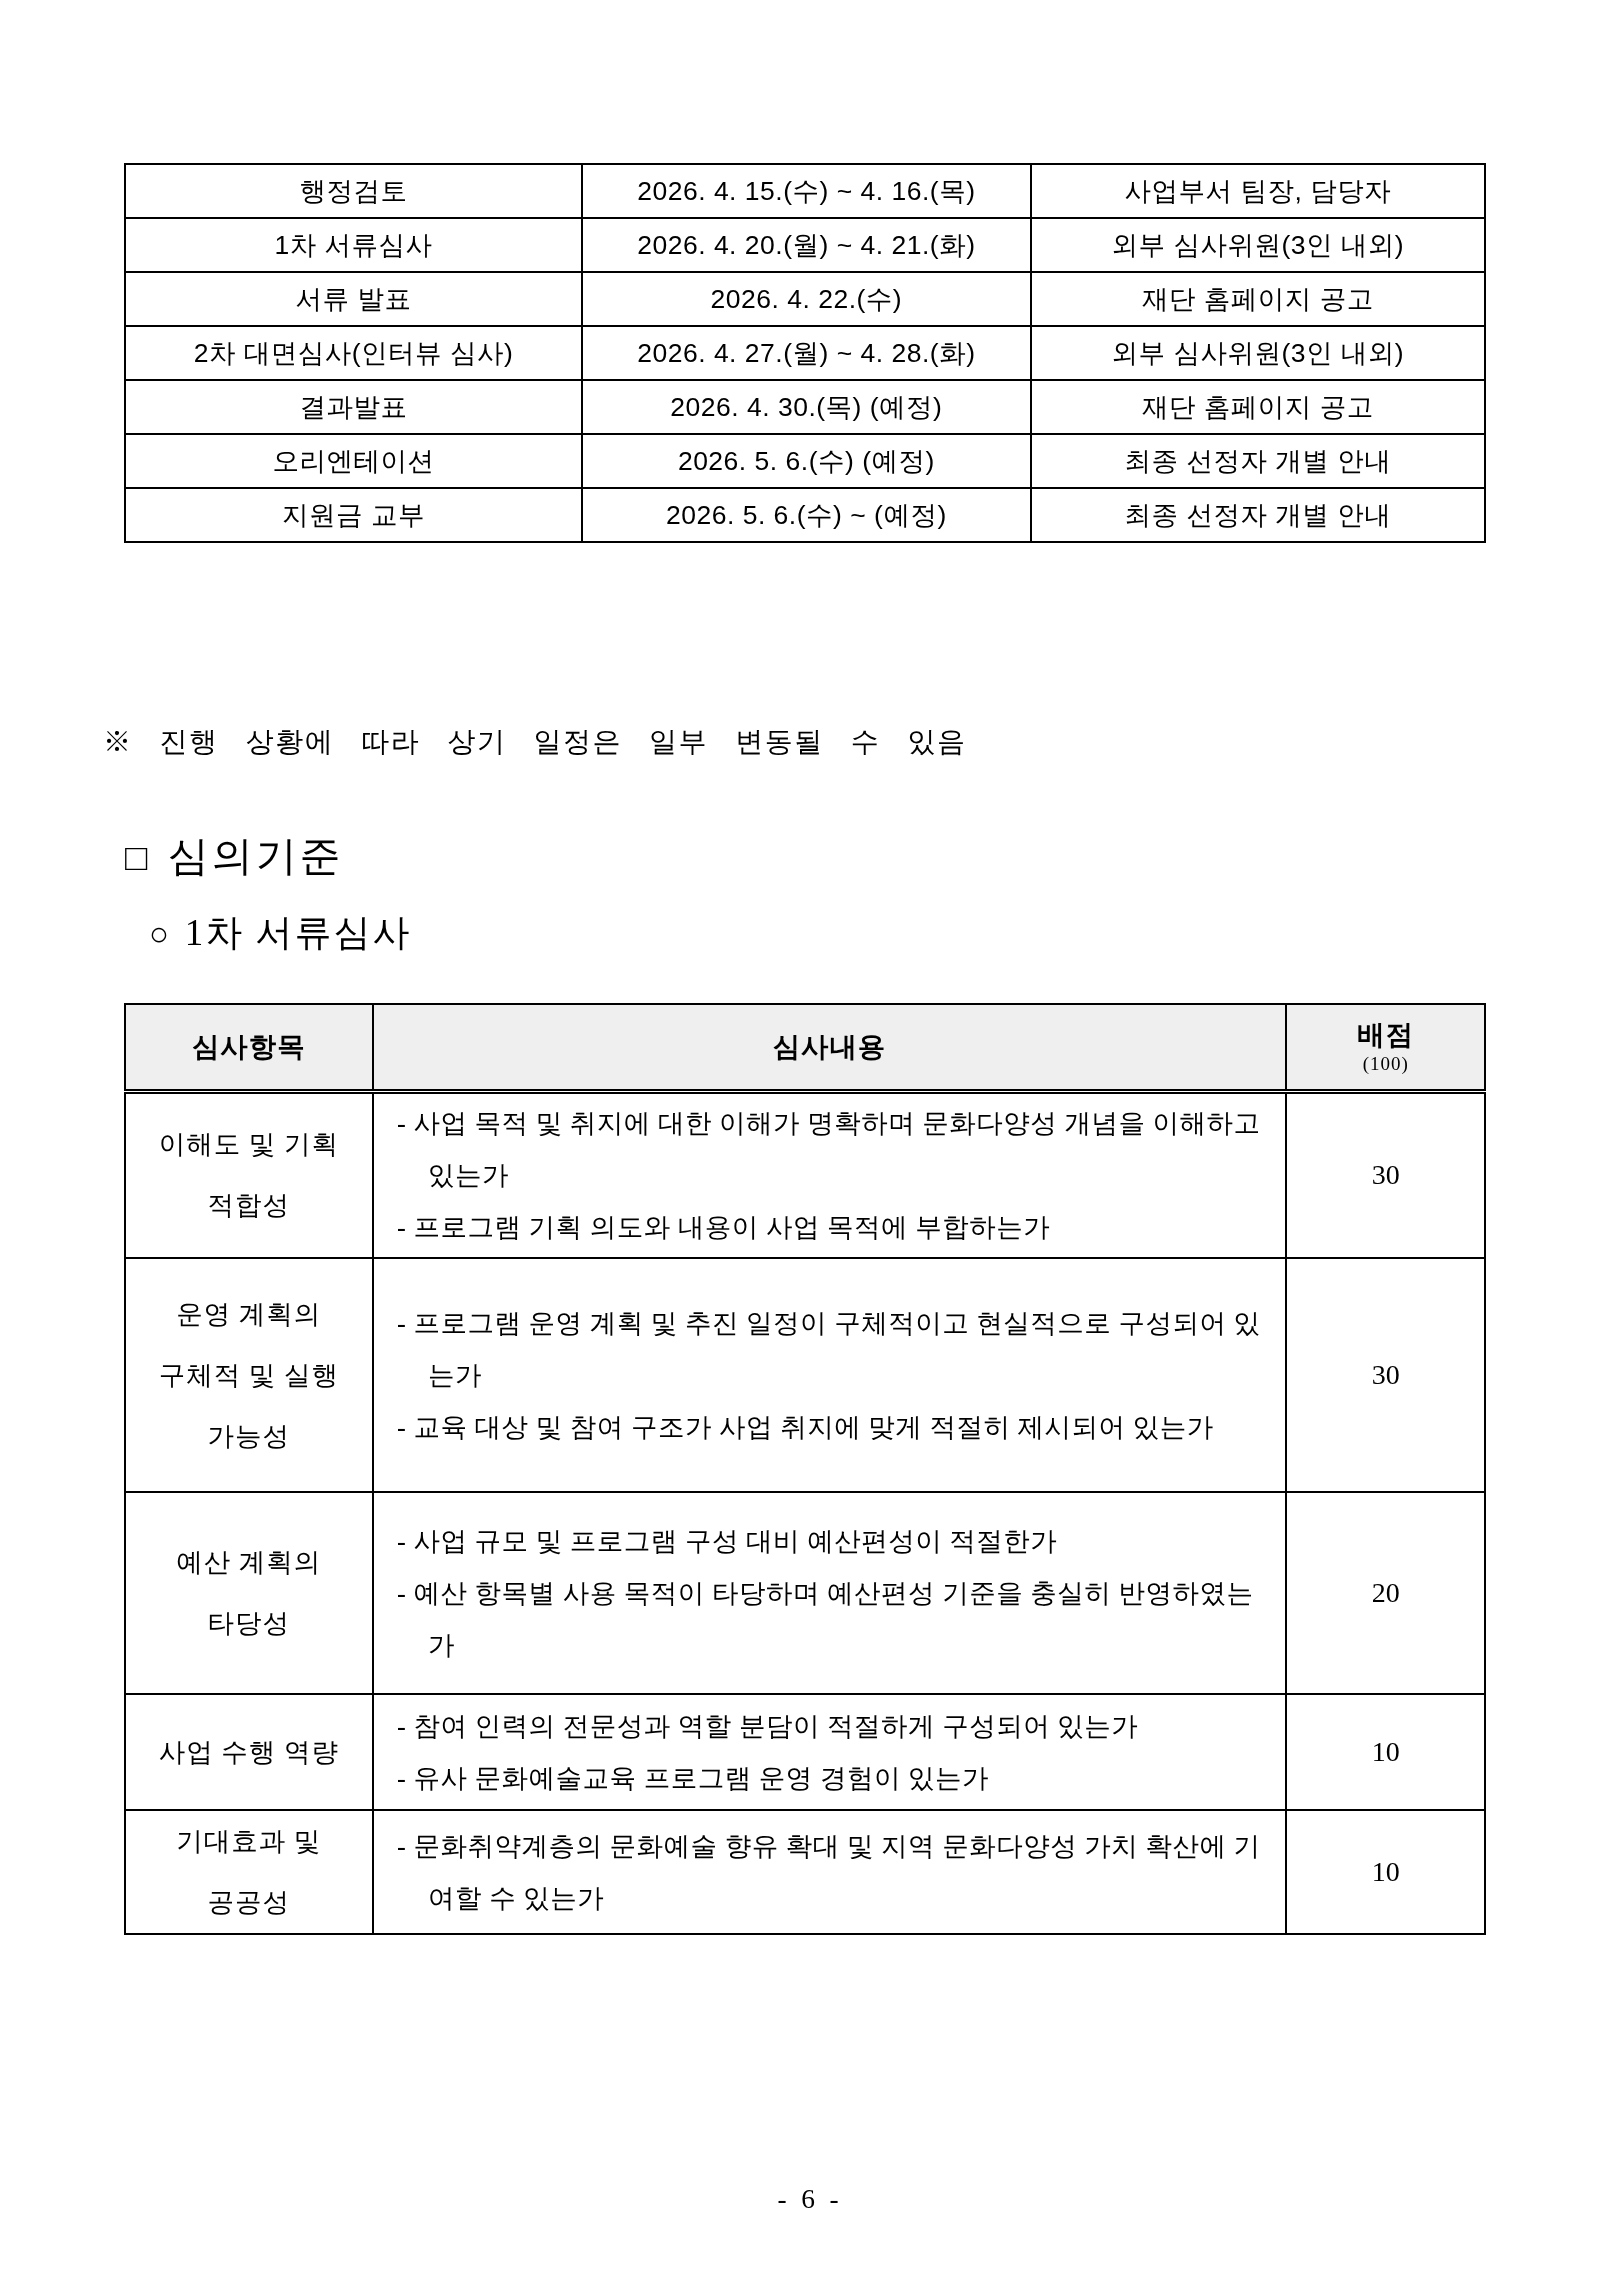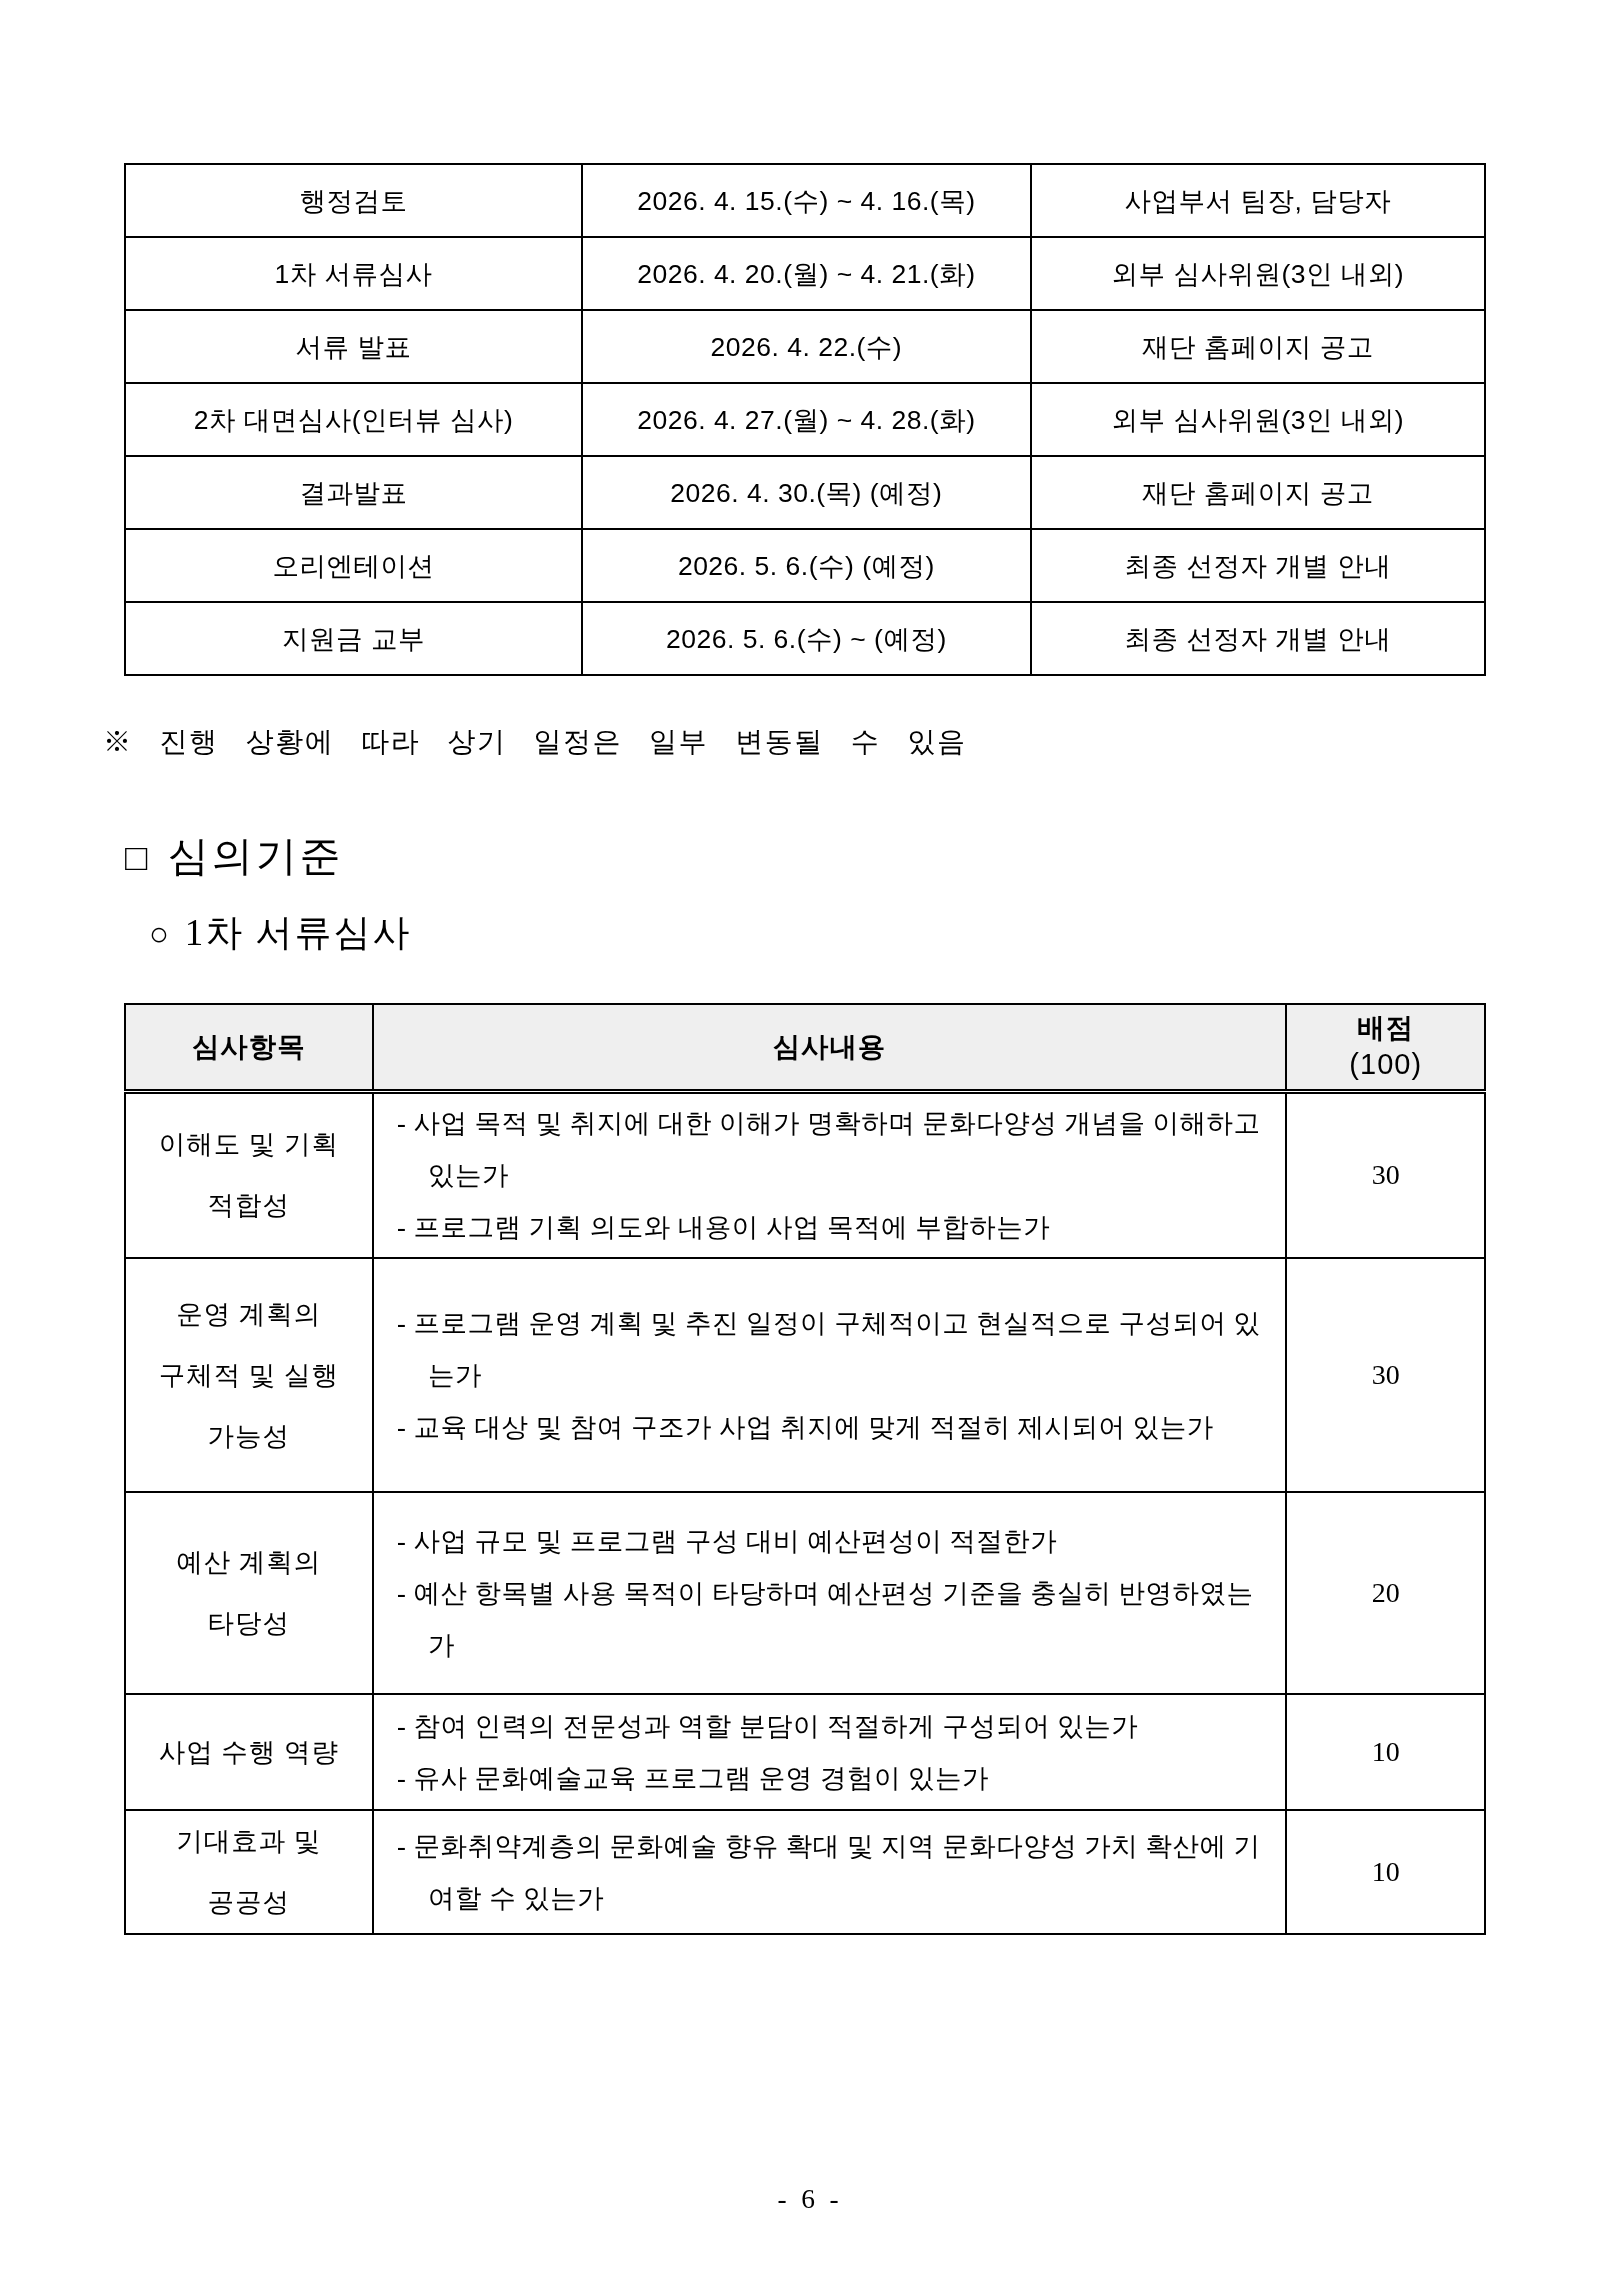--- a/index.html
+++ b/index.html
@@ -18,21 +18,21 @@
   table.schedule {
     position: absolute;
     left: 124px;
     top: 163px;
     width: 1362px;
     border-collapse: collapse;
     table-layout: fixed;
   }
   table.schedule td {
     border: 2px solid #000;
-    height: 73px;
+    height: 54px;
     text-align: center;
     vertical-align: middle;
     font-family: "Liberation Sans", "DejaVu Sans", sans-serif;
     font-size: 26.5px;
     letter-spacing: 0.5px;
     white-space: nowrap;
   }
 
   
   .note {
@@ -84,23 +84,23 @@
     height: 87px;
     background: #efefef;
     border-bottom: 5.9px double #000;
     font-family: "Liberation Sans", "DejaVu Sans", sans-serif;
     font-weight: bold;
     font-size: 27.4px;
     letter-spacing: 1px;
     text-align: center;
   }
   table.criteria thead th .score-sub {
-    font-family: Liberation Sans, sans-serif;
+    font-family: Liberation Serif, serif;
     font-weight: normal;
-    font-size: 29px;
+    font-size: 19px;
     line-height: 1.3;
   }
   table.criteria thead th .score-main { line-height: 1.3; }
   table.criteria tbody td { border-top: 2.9px solid #000; }
   table.criteria td.item {
     text-align: center;
     font-size: 26.5px;
     letter-spacing: 1px;
     line-height: 61px;
   }

